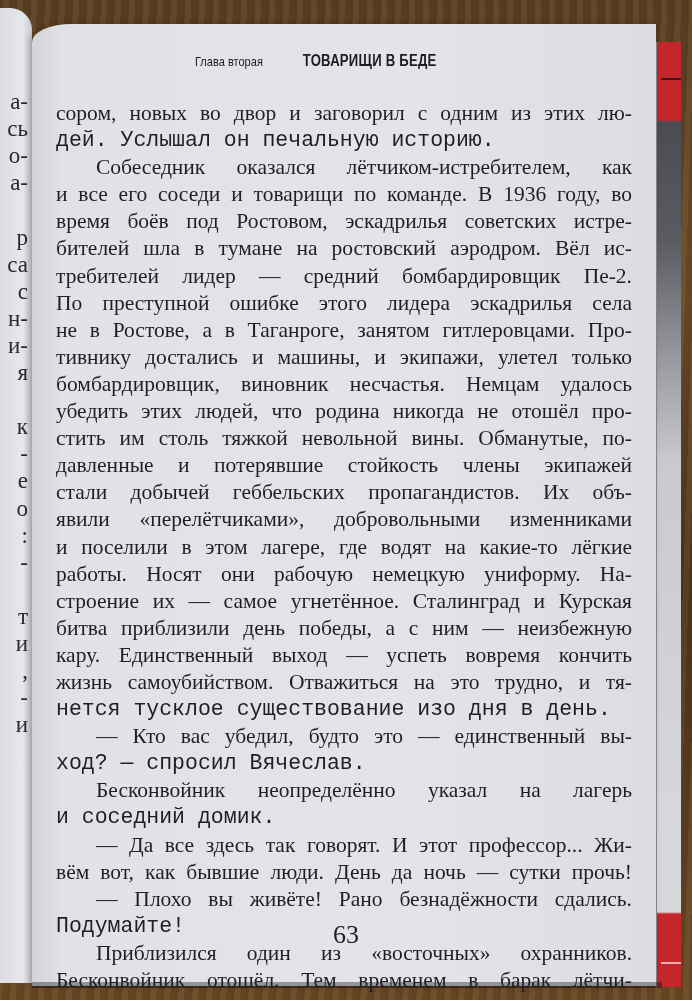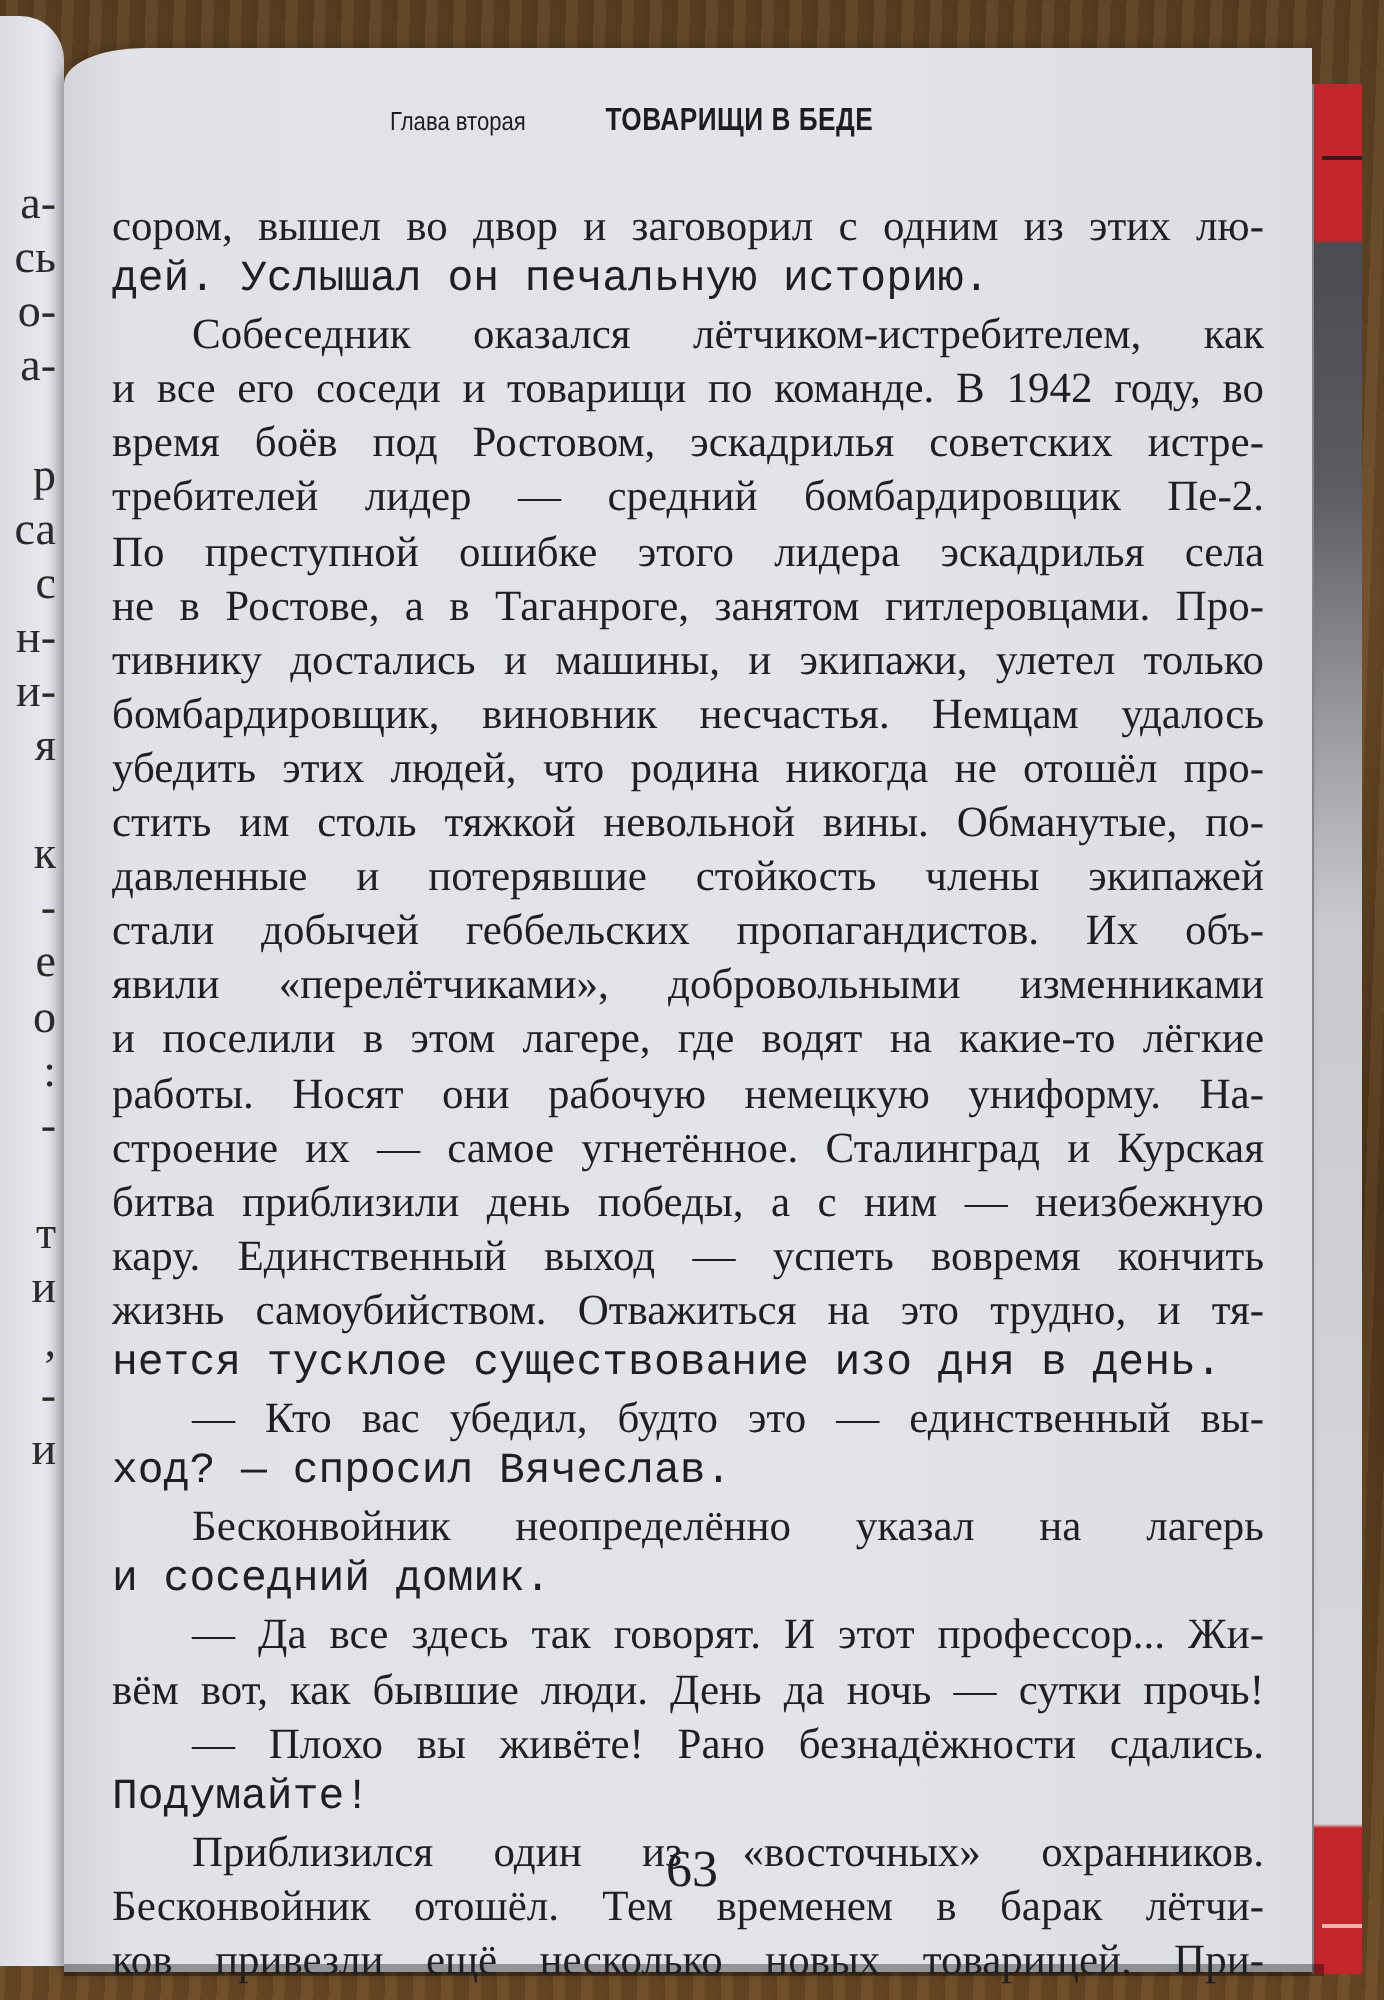--- a/index.html
+++ b/index.html
@@ -97,25 +97,26 @@
 
 <div class="page"></div>
 <div class="page-bottom-shadow"></div>
 
 <div class="running-head">
   <span class="chapter">Глава вторая</span>
   <span class="title">ТОВАРИЩИ В БЕДЕ</span>
 </div>
 
 <div class="body-text" id="bodyText">
-    <span class="line">сором, вышел во двор и заговорил с одним из этих лю-</span>
+    <span class="line">сором, новых во двор и заговорил с одним из этих лю-</span>
     <span class="line last">дей. Услышал он печальную историю.</span>
     <span class="line indent">Собеседник оказался лётчиком-истребителем, как</span>
-    <span class="line">и все его соседи и товарищи по команде. В 1942 году, во</span>
+    <span class="line">и все его соседи и товарищи по команде. В 1936 году, во</span>
     <span class="line">время боёв под Ростовом, эскадрилья советских истре-</span>
+    <span class="line">бителей шла в тумане на ростовский аэродром. Вёл ис-</span>
     <span class="line">требителей лидер — средний бомбардировщик Пе-2.</span>
     <span class="line">По преступной ошибке этого лидера эскадрилья села</span>
     <span class="line">не в Ростове, а в Таганроге, занятом гитлеровцами. Про-</span>
     <span class="line">тивнику достались и машины, и экипажи, улетел только</span>
     <span class="line">бомбардировщик, виновник несчастья. Немцам удалось</span>
     <span class="line">убедить этих людей, что родина никогда не отошёл про-</span>
     <span class="line">стить им столь тяжкой невольной вины. Обманутые, по-</span>
     <span class="line">давленные и потерявшие стойкость члены экипажей</span>
     <span class="line">стали добычей геббельских пропагандистов. Их объ-</span>
     <span class="line">явили «перелётчиками», добровольными изменниками</span>

